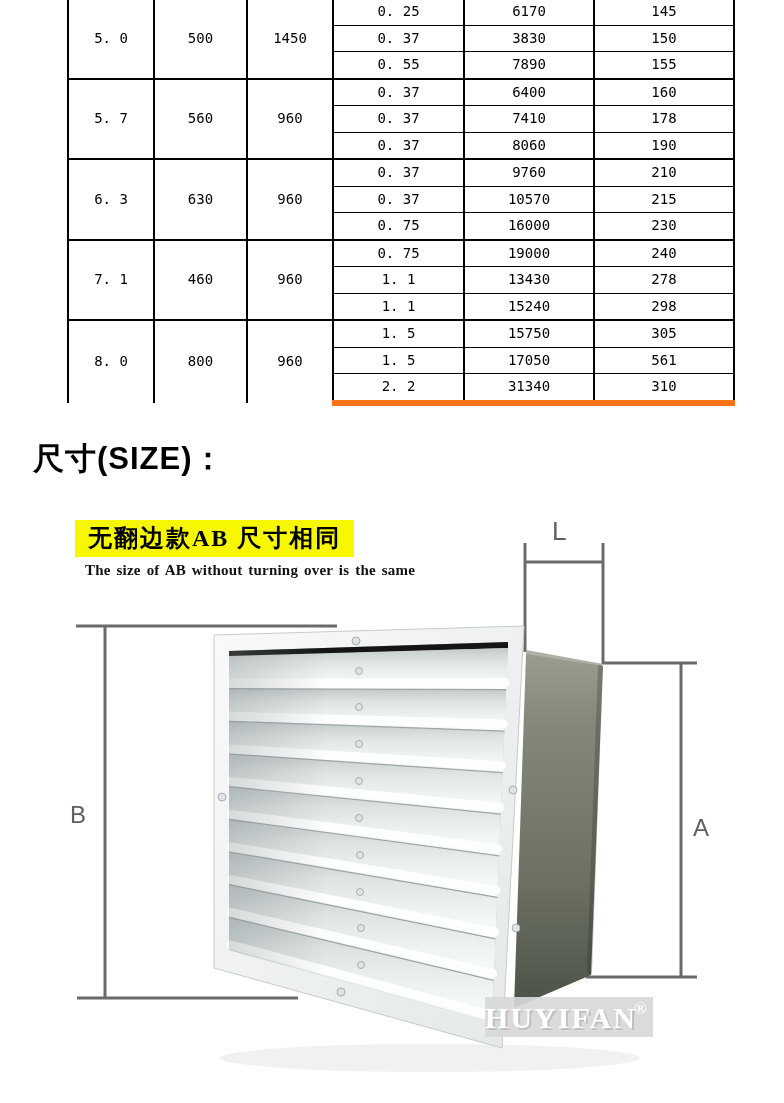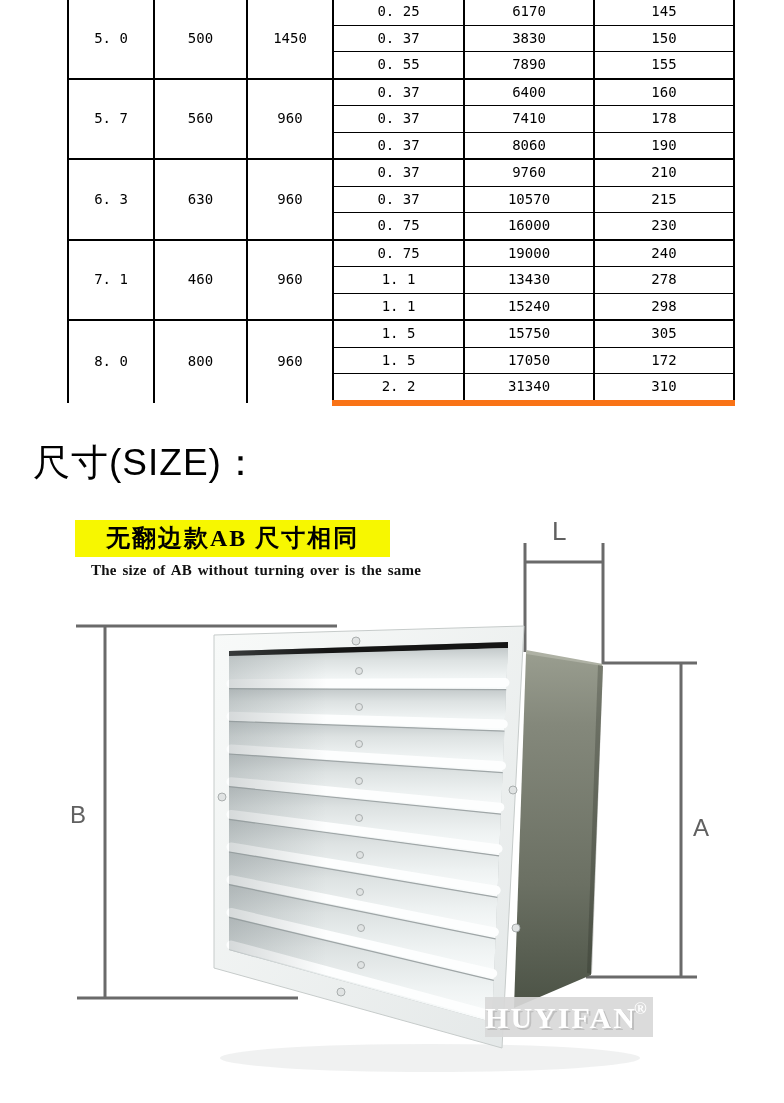--- a/index.html
+++ b/index.html
@@ -24,32 +24,32 @@
     text-align:center;vertical-align:middle;
     padding:0;height:25.5px;line-height:25.5px;
     white-space:pre;
     overflow:hidden;
   }
   .spec-table tr.grp-start td{border-top:2px solid #000;}
   .spec-table tr.last td{border-bottom:6px solid #f97316;}
   
   .size-heading{
     position:absolute;left:33px;top:438px;
-    font-size:37px;font-weight:400;letter-spacing:1px;
+    font-size:31px;font-weight:700;letter-spacing:1px;
   }
   .note-cn{
     position:absolute;left:75px;top:520px;
     background:#f7f700;
     font-family:"Liberation Serif",serif;
     font-weight:700;font-size:24px;line-height:37px;
-    padding:0 31px;letter-spacing:2px;
+    padding:0 13px;letter-spacing:2px;
     white-space:nowrap;
   }
   .note-en{
-    position:absolute;left:91px;top:562px;
+    position:absolute;left:85px;top:562px;
     font-family:"Liberation Serif",serif;
     font-weight:700;font-size:15px;color:#111;
     letter-spacing:0.2px;word-spacing:2px;
     white-space:nowrap;
   }
   
   .figure-svg{position:absolute;left:0;top:0;}
   .dim-label{
     font-family:"Liberation Sans",sans-serif;
     fill:#606060;
@@ -154,21 +154,21 @@
       <td rowspan="3">8. 0</td>
       <td rowspan="3">800</td>
       <td rowspan="3">960</td>
       <td>1. 5</td>
       <td>15750</td>
       <td>305</td>
     </tr>
     <tr>
       <td>1. 5</td>
       <td>17050</td>
-      <td>172</td>
+      <td>561</td>
     </tr>
     <tr class="last">
       <td>2. 2</td>
       <td>31340</td>
       <td>310</td>
     </tr>
   </tbody>
 </table>
 
 <div class="size-heading">尺寸(SIZE)：</div>

